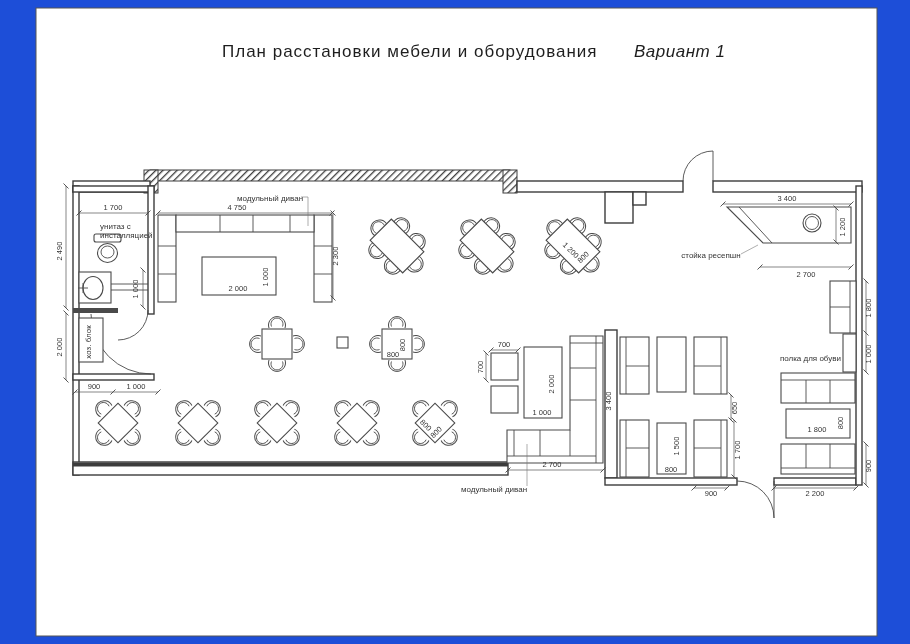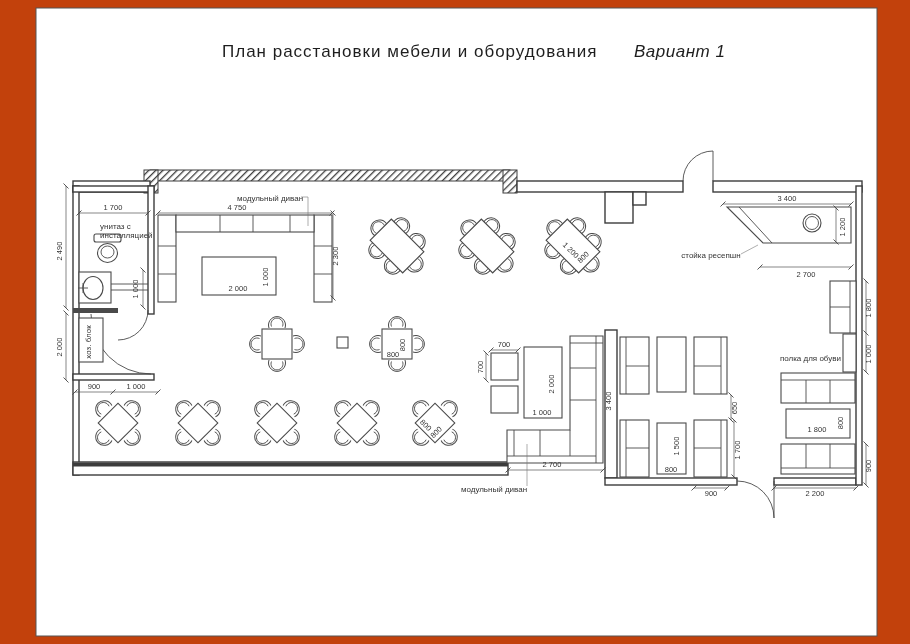--- a/index.html
+++ b/index.html
@@ -1,16 +1,16 @@
 <!DOCTYPE html>
 <html><head>
 <meta charset="utf-8">
 <style>
   html,body{margin:0;padding:0;background:#fff;}
-  .stage{width:910px;height:644px;position:relative;background:#c2410c;}
+  .stage{width:910px;height:644px;position:relative;background:#1d4ed8;}
   svg{display:block;}
   .w  {fill:#fff;stroke:#3c3c3c;stroke-width:1.4;}
   .h  {fill:url(#hatch);stroke:#3c3c3c;stroke-width:1;}
   .f  {fill:#fff;stroke:#4a4a4a;stroke-width:1.1;}
   .tn {fill:none;stroke:#4a4a4a;stroke-width:0.9;}
   .dim{stroke:#555;stroke-width:0.7;fill:none;}
   .ldr{stroke:#777;stroke-width:0.6;fill:none;}
   .dt {font:7.5px "Liberation Sans",sans-serif;fill:#333;text-anchor:middle;}
   .lb {font:8px "Liberation Sans",sans-serif;fill:#333;}
   .lbm{font:8px "Liberation Sans",sans-serif;fill:#333;text-anchor:middle;}

